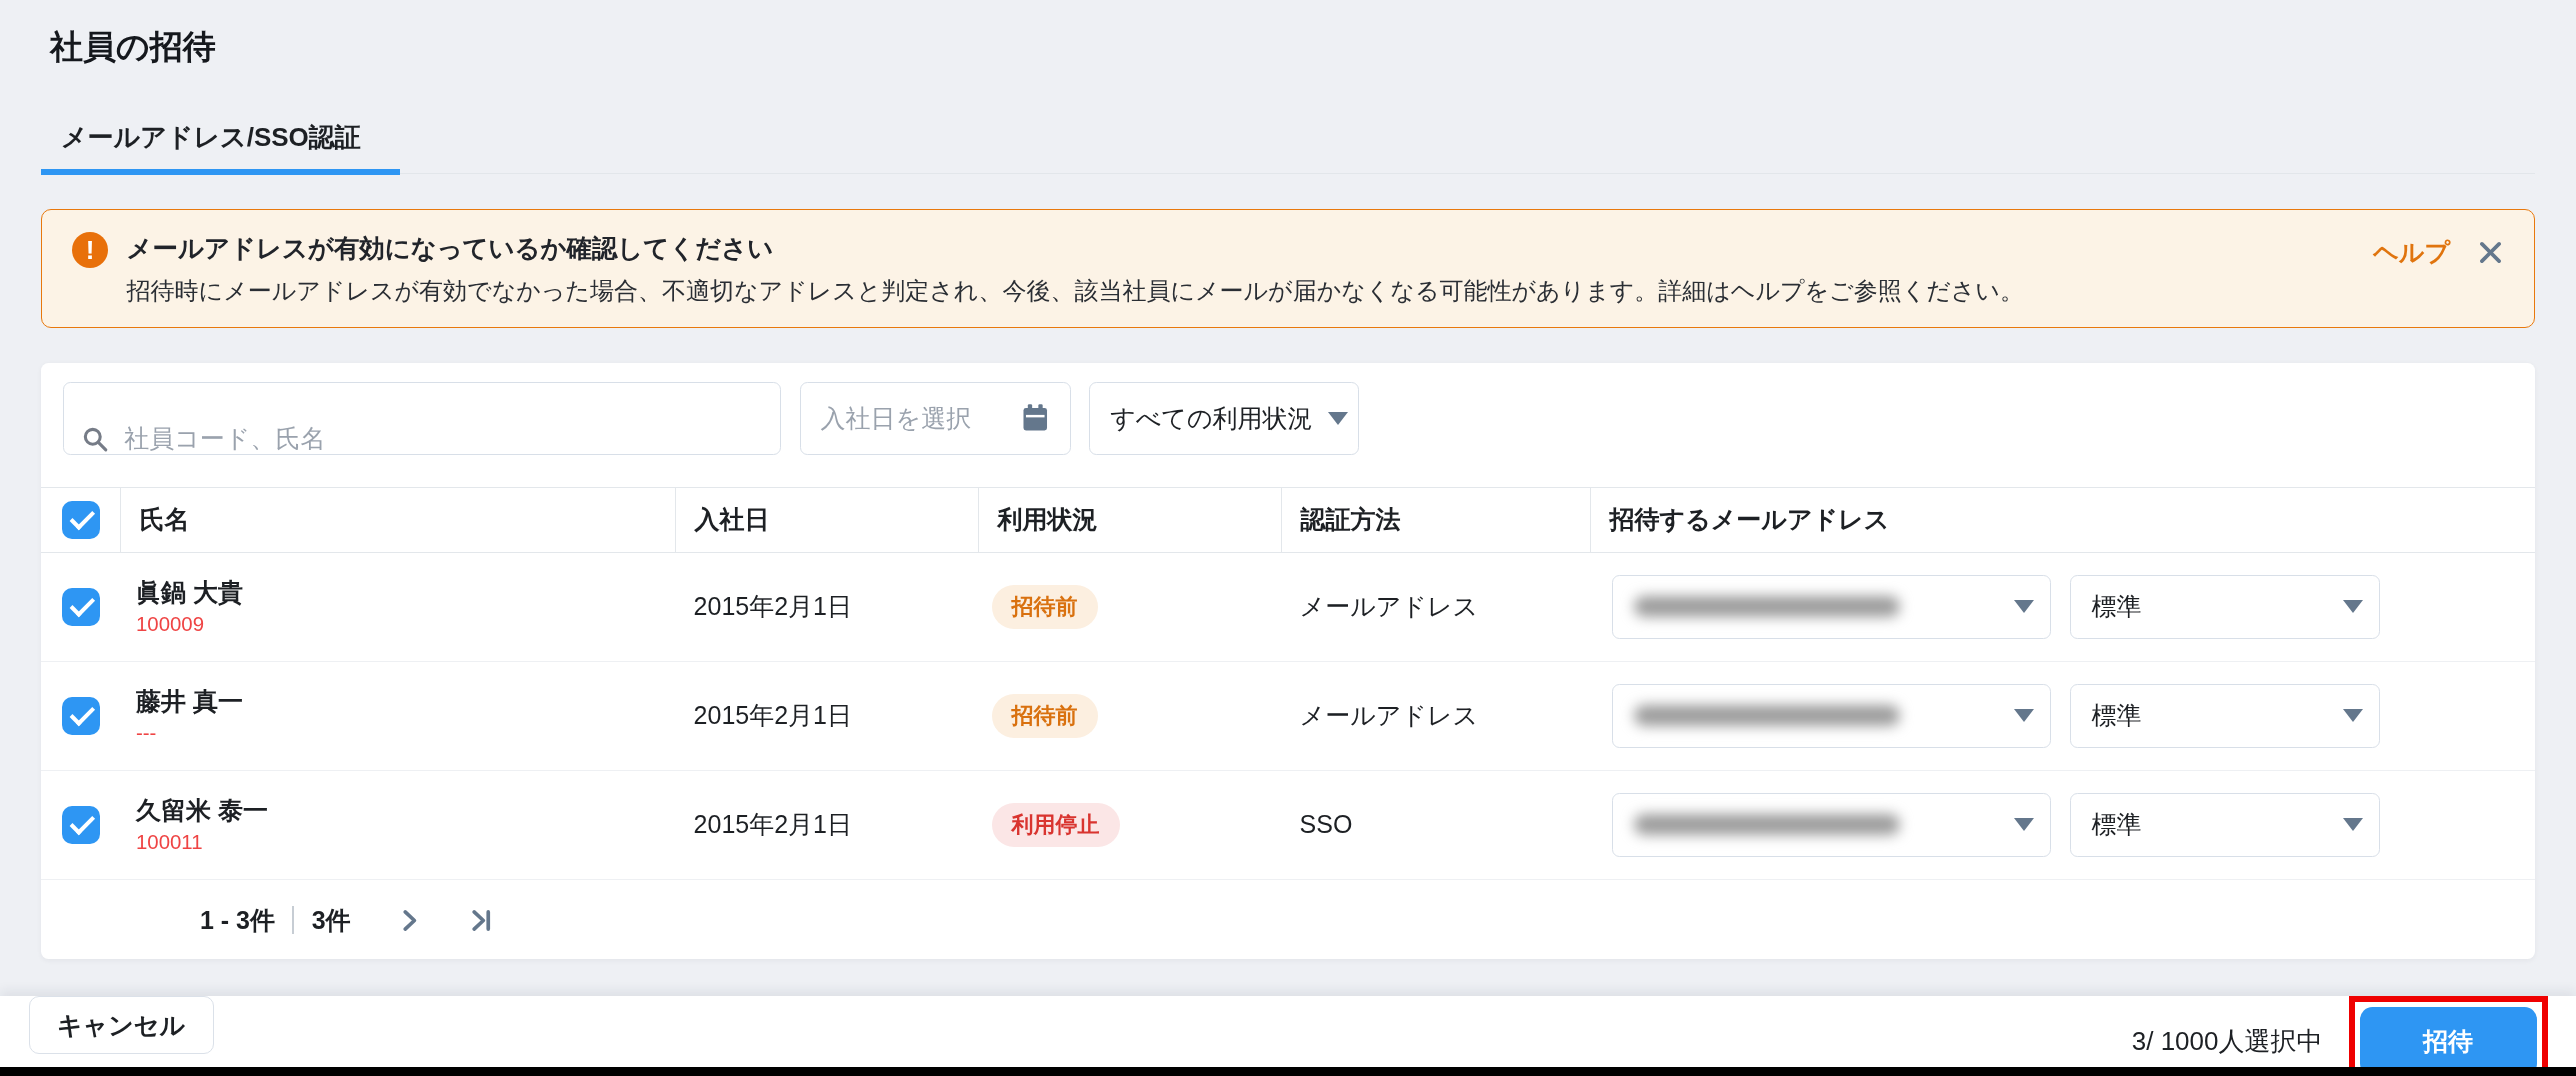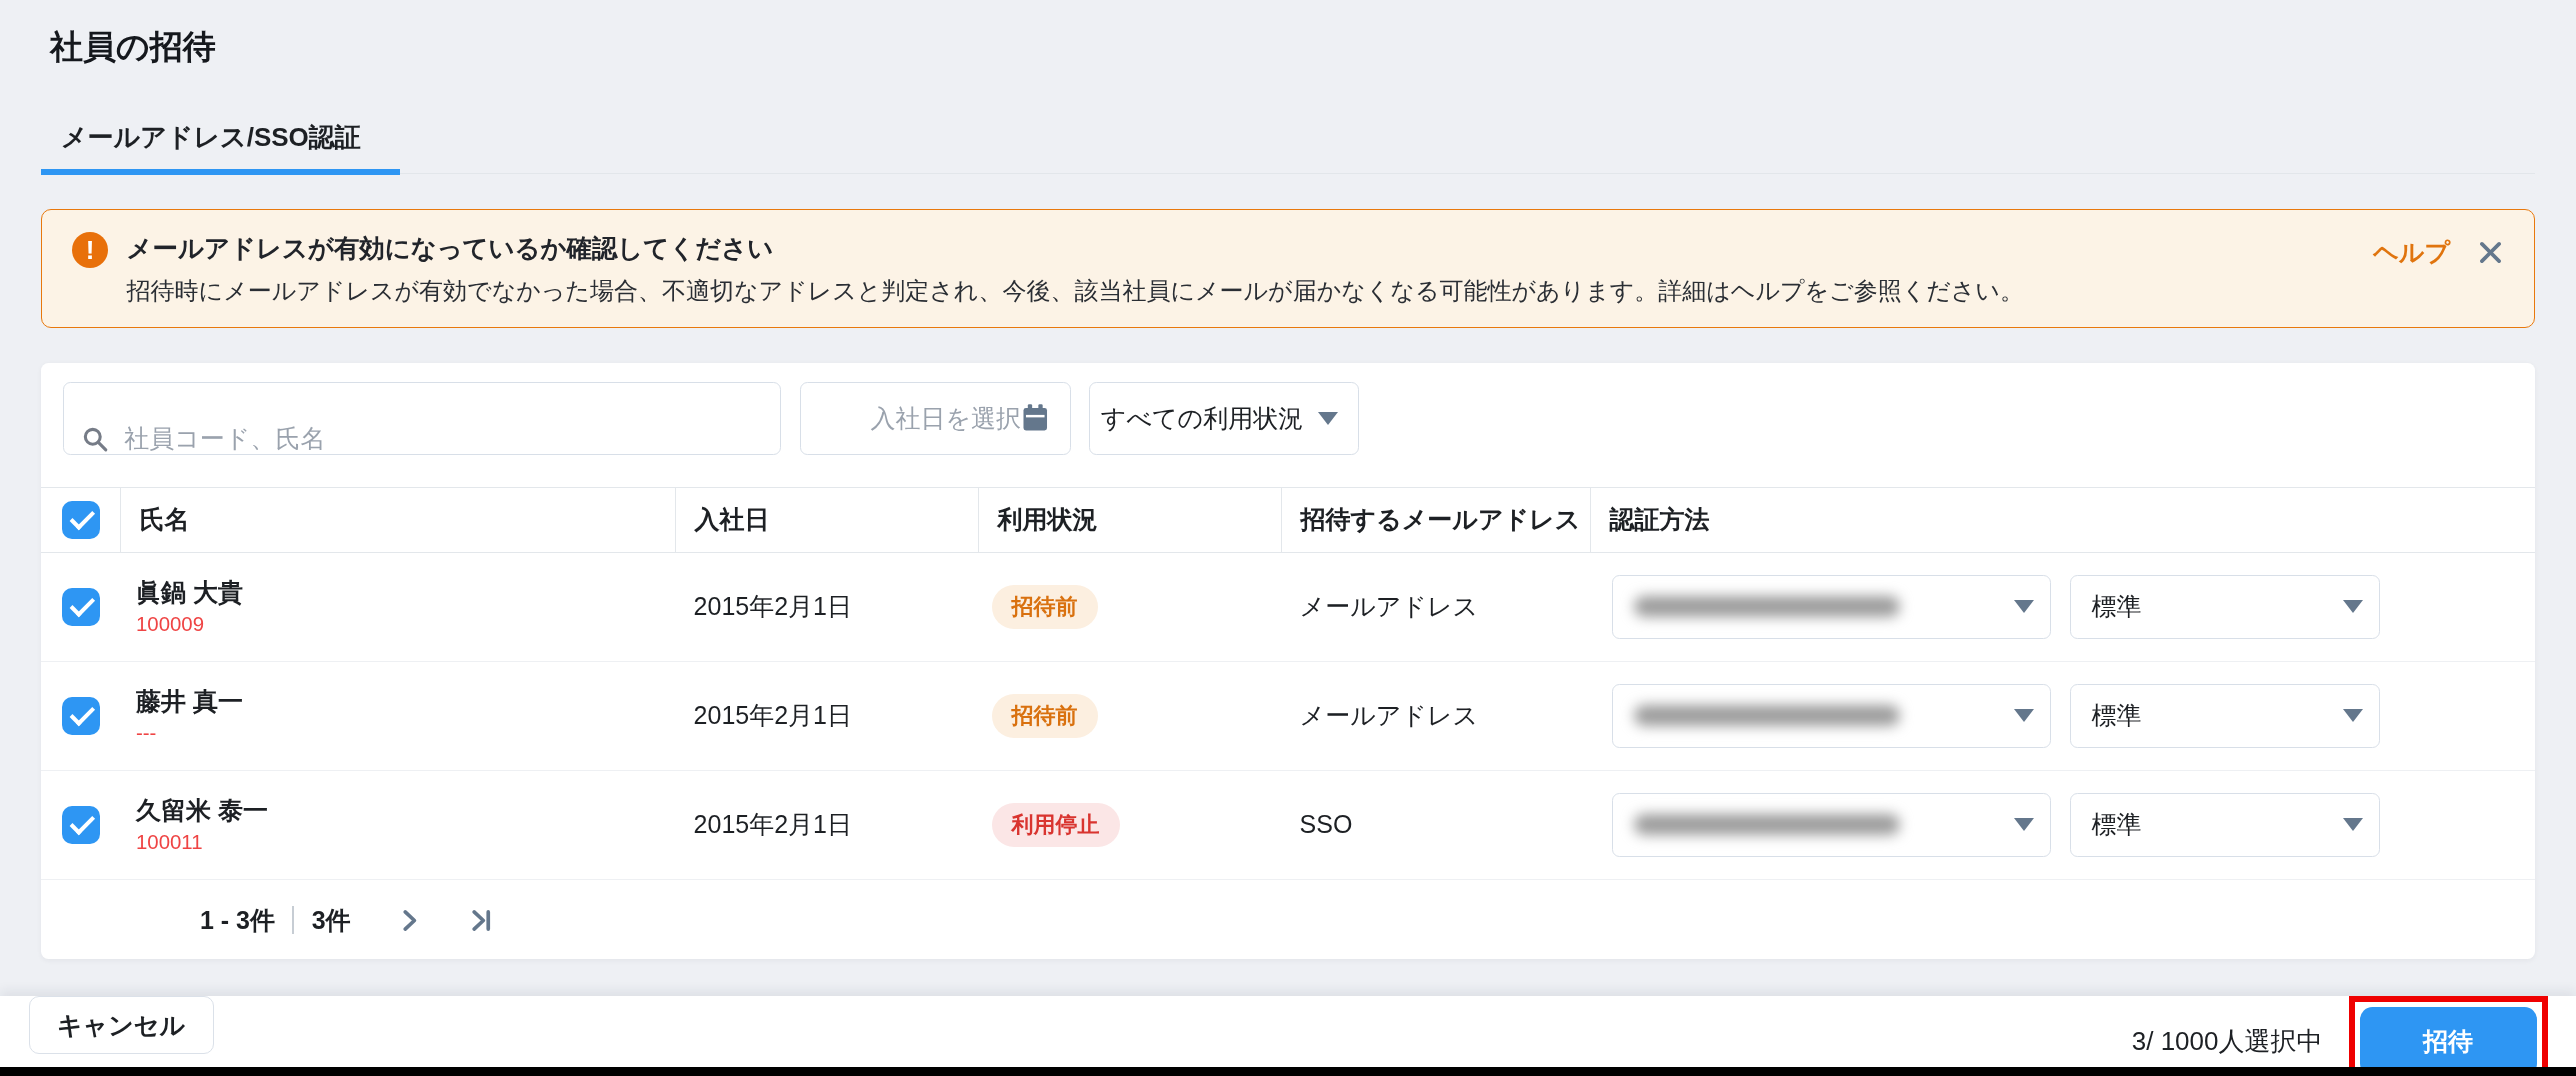--- a/index.html
+++ b/index.html
@@ -29,21 +29,21 @@
   
   .card{box-sizing:border-box;margin:35px 0 0 41px;width:2494px;height:596px;background:#fff;
         border-radius:7.4px;box-shadow:0 1.2px 5px rgba(30,40,60,.05);}
   
   .filter-bar{display:flex;align-items:center;gap:18.6px;padding:18.6px 22px 32px 22px;}
   .search-box{box-sizing:border-box;display:flex;align-items:flex-end;width:718px;height:73px;
         border:1.9px solid #d8dfe8;border-radius:7.4px;padding:0 17.4px;background:#fff;}
   .search-box input{border:none;outline:none;flex:1;font-size:25px;margin-left:12.4px;
         font-family:inherit;color:#1e2228;background:transparent;}
   .search-box input::placeholder{color:#9aa2ad;}
-  .pill-select{box-sizing:border-box;display:flex;align-items:center;justify-content:flex-end;
+  .pill-select{box-sizing:border-box;display:flex;align-items:center;justify-content:space-between;
         height:73px;border:1.9px solid #d8dfe8;border-radius:7.4px;padding:0 20px;background:#fff;cursor:pointer;}
   .date-select{width:271px;}
   .status-select{width:270px;}
   .pill-select .ph{font-size:25px;color:#9aa2ad;white-space:nowrap;}
   .pill-select .val{font-size:25px;color:#1d2024;white-space:nowrap;}
   .caret{width:0;height:0;border-left:10.5px solid transparent;border-right:10.5px solid transparent;
         border-top:13.6px solid #64778c;margin-left:15px;flex:0 0 auto;}
   
   .grid-row{display:grid;grid-template-columns:79px 555px 303px 303px 309px 1fr;align-items:center;}
   .thead{height:64px;border-top:1.9px solid #e3e7eb;border-bottom:1.9px solid #e3e7eb;}
@@ -145,22 +145,22 @@
       </div>
     </div>
 
     <div class="grid-row thead">
       <div class="cell first">
         <span class="checkbox"></span>
       </div>
       <div class="cell">氏名</div>
       <div class="cell">入社日</div>
       <div class="cell">利用状況</div>
+      <div class="cell">認証方法</div>
       <div class="cell">招待するメールアドレス</div>
-      <div class="cell">認証方法</div>
     </div>
 
     <div class="tbody" id="tbody">
         <div class="grid-row row">
         <div class="cell-check">
           <span class="checkbox"></span>
         </div>
         <div class="cell-name">
           <div class="emp-name">眞鍋 大貴</div>
           <div class="emp-code">100009</div>

